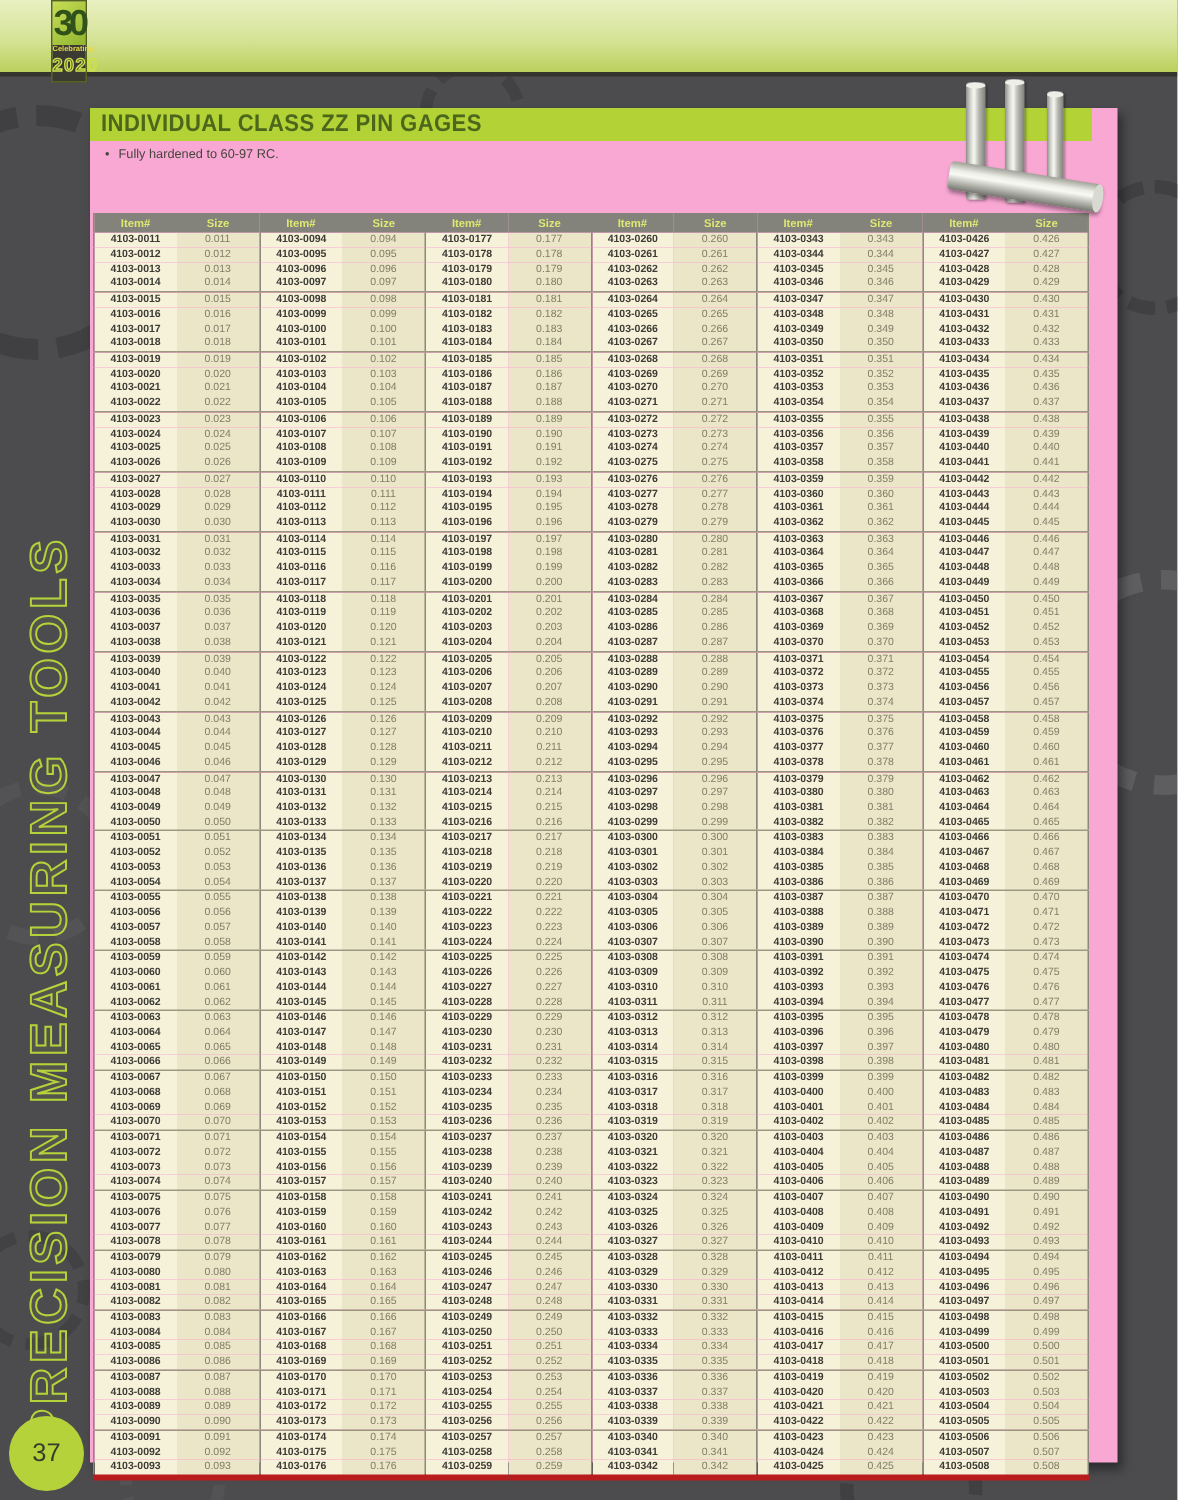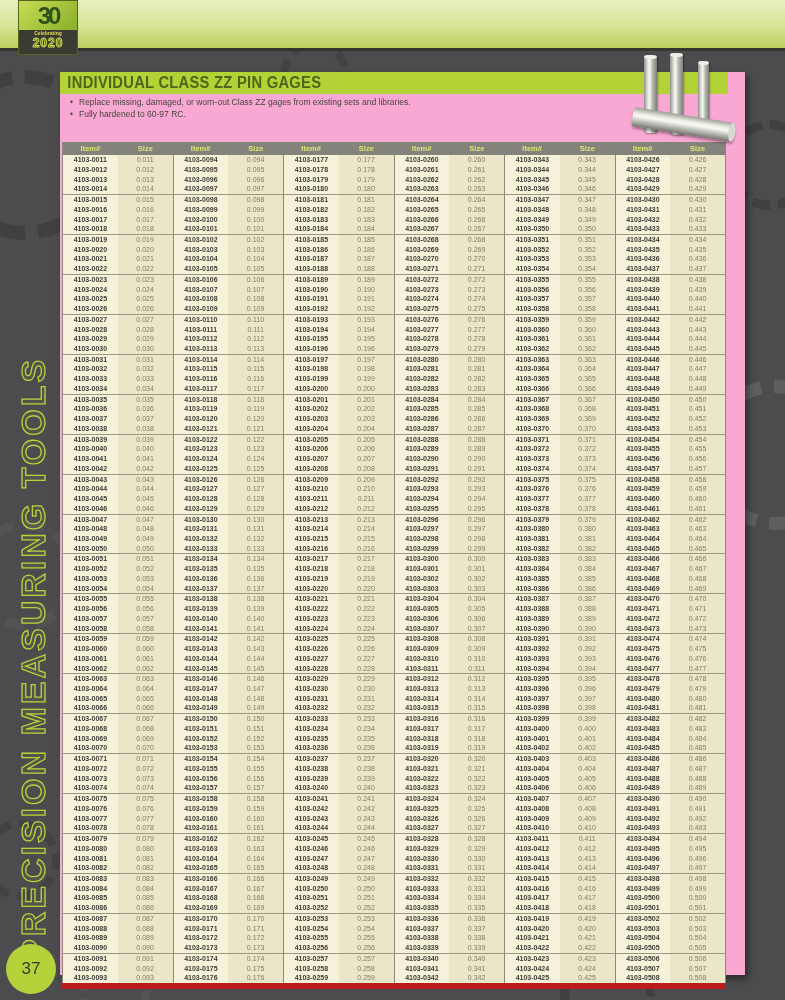--- a/index.html
+++ b/index.html
@@ -6,21 +6,21 @@
   body { font-family:"Liberation Sans", sans-serif; }
   .page { position:relative; width:785px; height:1000px; background:#4c4c4e; overflow:hidden; }
 
   
   .gear { position:absolute; border-radius:50%; border-style:dashed; pointer-events:none; }
 
   
   .header-bar { position:absolute; left:0; top:0; width:785px; height:48px;
     background:linear-gradient(180deg,#e9f0c2 0%,#d5e396 55%,#bcd05e 100%); z-index:5; }
   .header-underline { position:absolute; left:0; top:48px; width:785px; height:3px; background:#35352e; z-index:5; }
-  .logo-box { position:absolute; left:18px; top:0; width:60px; height:55px; z-index:6;
+  .logo-box { position:absolute; left:34px; top:0; width:24px; height:55px; z-index:6;
     background:linear-gradient(135deg,#c7dd55 0%,#8fb42e 70%); border:1px solid #55631d; }
   .logo-number { display:block; text-align:center; font-size:24px; font-weight:bold; color:#31511a;
     line-height:30px; letter-spacing:-3px; }
   .logo-strip { position:absolute; left:0; bottom:0; width:100%; height:24px; background:#3b3b33; text-align:center; }
   .logo-caption { display:block; font-size:5px; color:#e3d94a; line-height:7px; font-weight:bold; }
   .logo-year { display:block; font-size:12px; font-weight:bold; line-height:13px;
     color:rgba(205,226,74,0.12); -webkit-text-stroke:0.9px #cde24a; letter-spacing:1px; }
   .page-title { position:absolute; left:88px; top:0; height:48px; line-height:50px;
     font-size:27px; font-weight:bold; color:#37511d; letter-spacing:1px; }
 
@@ -55,21 +55,21 @@
     background:#eef0e8; border-radius:50%; }
   .pin-h { position:absolute; left:0px; top:62px; width:102px; height:19px; border-radius:3px;
     background:linear-gradient(180deg,#9fa098 0%,#eceee6 30%,#f8f9f3 45%,#b0b1a9 75%,#75766f 100%);
     transform:rotate(9deg); box-shadow:1px 2px 3px rgba(0,0,0,0.4); }
   .pin-h::after { content:""; position:absolute; right:-2px; top:0; width:7px; height:100%;
     background:#d8dad1; border-radius:50%; }
 
   
   .gage-table { position:absolute; left:2px; top:70px; width:664px; border-collapse:collapse;
     table-layout:fixed; border-left:1px solid #8b897b; border-right:1px solid #8b897b;
-    border-bottom:6px solid #b91c1c; }
+    border-bottom:4px solid #b91c1c; }
   .gage-table thead th { height:13px; background:#84837b; color:#dde873; font-size:7.5px;
     font-weight:bold; text-align:center; padding:0; }
   .gage-table td { height:9.78px; padding:0; font-size:7px; line-height:9.7px; text-align:center;
     overflow:hidden; white-space:nowrap; }
   td.cell-item { font-weight:bold; color:#3c3b35; background:#f6f2da; width:62px; }
   td.cell-size { color:#817c67; background:#ebe6c7; width:48.6px; }
   td.pair-sep { border-left:1px solid #8b897b; }
   tr.group-end td { border-bottom:1px solid #9b9882; }
 </style>
 </head>
@@ -101,21 +101,20 @@
   <div class="page-circle">
     <span>37</span>
   </div>
 
   <div class="panel">
     <div class="section-bar">
       <span class="section-heading">INDIVIDUAL CLASS ZZ PIN GAGES</span>
     </div>
 
     <ul class="bullets bullets-left">
-        <li>Replace missing, damaged, or worn-out Class ZZ gages from existing sets and libraries.</li>
         <li>Fully hardened to 60-97 RC.</li>
       </ul>
 
     <div class="pins">
       <div class="pin-v" style="left:12px; top:2px;  height:78px;"></div>
       <div class="pin-v" style="left:38px; top:0px;  height:82px;"></div>
       <div class="pin-v" style="left:66px; top:8px;  height:74px; width:11px;"></div>
       <div class="pin-h"></div>
     </div>
 

